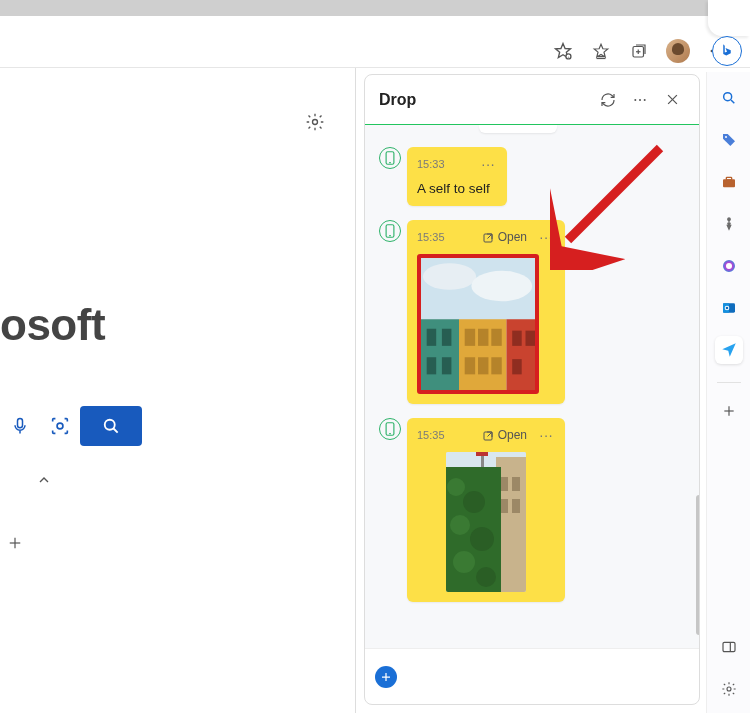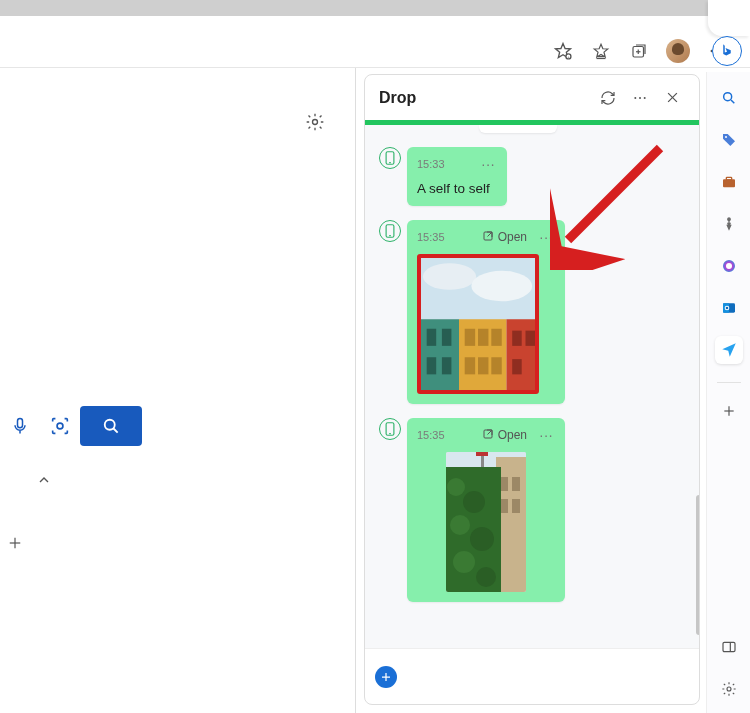--- a/index.html
+++ b/index.html
@@ -22,36 +22,36 @@
   .settings-ico { position: absolute; right: 30px; top: 44px; color: #555; }
   .ms-word { position: absolute; left: 0; top: 232px; font-size: 44px; font-weight: 600; color: #444; letter-spacing: -0.5px;}
   .search-row { position: absolute; left: 0; top: 338px; height: 40px; display: flex; align-items: center; }
   .mic-box, .cam-box { width: 40px; height: 40px; display:flex; align-items:center; justify-content:center; color:#185abd; }
   .go-btn { width: 62px; height: 40px; background:#185abd; border-radius: 4px; display:flex; align-items:center; justify-content:center; }
   .chev-up { position:absolute; left:36px; top:404px; color:#555; }
   .plus-main { position:absolute; left:6px; top:466px; color:#555; font-size:20px; font-weight:300;}
 
   
   .drop-panel { position: absolute; left: 364px; top: 74px; width: 336px; bottom: 8px; border: 1px solid #ddd; border-radius: 8px; background: #fff; display:flex; flex-direction:column; overflow:hidden;}
-  .drop-header { height: 50px; display:flex; align-items:center; padding: 0 14px; border-bottom: 5px solid #22c55e;}
+  .drop-header { height: 50px; display:flex; align-items:center; padding: 0 14px; border-bottom: 1px solid #22c55e;}
   .drop-title { font-weight: 700; font-size: 16px; flex:1; color:#222;}
   .drop-h-icon { width:26px; height:26px; display:flex; align-items:center; justify-content:center; color:#555; margin-left:6px; border-radius:4px;}
   .drop-messages { flex:1; overflow:hidden; position:relative; background:#f7f8fa; }
   .msg-scroll { position:absolute; left:0; right:4px; top:0; bottom:0; padding-bottom:12px;}
   .scrollbar-thumb { position:absolute; right:-3px; top:370px; width:6px; height:140px; background:#c6c6c6; border-radius:3px;}
 
   .peek-card { margin: 0 0 14px 114px; width: 78px; height: 8px; background: #fff; border-bottom-left-radius:6px; border-bottom-right-radius:6px; box-shadow: 0 1px 2px rgba(0,0,0,.08);}
 
   .msg-row { position:relative; padding-left: 42px; margin-bottom: 14px;}
   .device-badge { position:absolute; left:14px; top:0; width:22px; height:22px; border-radius:50%; border:1.5px solid #2fb36a; display:flex; align-items:center; justify-content:center;}
   .device-badge svg { stroke:#2fb36a; }
-  .card { background:#86efac; border-radius:6px; padding:8px 10px 10px 10px; box-shadow: 0 1px 2px rgba(0,0,0,.06); display:inline-block; max-width: 250px; min-width:100px;}
+  .card { background:#fde047; border-radius:6px; padding:8px 10px 10px 10px; box-shadow: 0 1px 2px rgba(0,0,0,.06); display:inline-block; max-width: 250px; min-width:100px;}
   .card .topline { display:flex; align-items:center; gap:10px; height:18px;}
   .ts { font-size: 11px; color:#7a7a7a; }
-  .open-link { display:flex; align-items:flex-start; gap:4px; font-size:12px; color:#555; margin-left:auto; }
+  .open-link { display:flex; align-items:flex-end; gap:4px; font-size:12px; color:#555; margin-left:auto; }
   .more-dots { color:#777; font-size:14px; line-height:6px; padding: 0 2px;}
   .note-body { margin-top: 8px; font-size: 13.5px; color:#222; }
   .img-frame { margin-top:8px; width:122px; height:140px; border-radius:2px; overflow:hidden; display:flex; align-items:center; justify-content:center; background:#ddd;}
   .img-frame.red-border { border: 4px solid #d61f1f; border-radius:3px;}
   .shophouse { width:100%; height:100%; }
   .greenwall { width:80px; height:140px; margin:0 auto;}
 
   .composer { height: 56px; padding: 10px; display:flex; align-items:center; gap:10px; border-top:1px solid #eee;}
   .add-btn { width:22px; height:22px; border-radius:50%; background:#1a6fd6; color:#fff; display:flex; align-items:center; justify-content:center; font-size:16px; line-height:18px;}
   .compose-box { flex:1; height:36px; border:1px solid #ddd; border-radius:4px; display:flex; align-items:center; padding:0 10px;}
@@ -114,20 +114,21 @@
 </div>
 <div class="separator"></div>
 
 <div class="main-page">
   <span class="settings-ico">
     <svg width="20" height="20" viewBox="0 0 24 24" fill="none" stroke="#555" stroke-width="1.6">
         <circle cx="12" cy="12" r="3"></circle>
         <path d="M12 2v3M12 19v3M4.2 4.2l2.1 2.1M17.7 17.7l2.1 2.1M2 12h3M19 12h3M4.2 19.8l2.1-2.1M17.7 6.3l2.1-2.1"></path>
       </svg>
   </span>
+  <div class="ms-word">osoft</div>
   <div class="search-row">
     <div class="mic-box">
       <svg width="20" height="20" viewBox="0 0 24 24" fill="none" stroke="#185abd" stroke-width="1.8">
           <rect x="9" y="3" width="6" height="11" rx="3"></rect>
           <path d="M6 11a6 6 0 0 0 12 0M12 17v4"></path>
         </svg>
     </div>
     <div class="cam-box">
       <svg width="22" height="22" viewBox="0 0 24 24" fill="none" stroke="#185abd" stroke-width="1.8">
           <path d="M4 7V5a1 1 0 0 1 1-1h2M17 4h2a1 1 0 0 1 1 1v2M20 17v2a1 1 0 0 1-1 1h-2M7 20H5a1 1 0 0 1-1-1v-2"></path>

